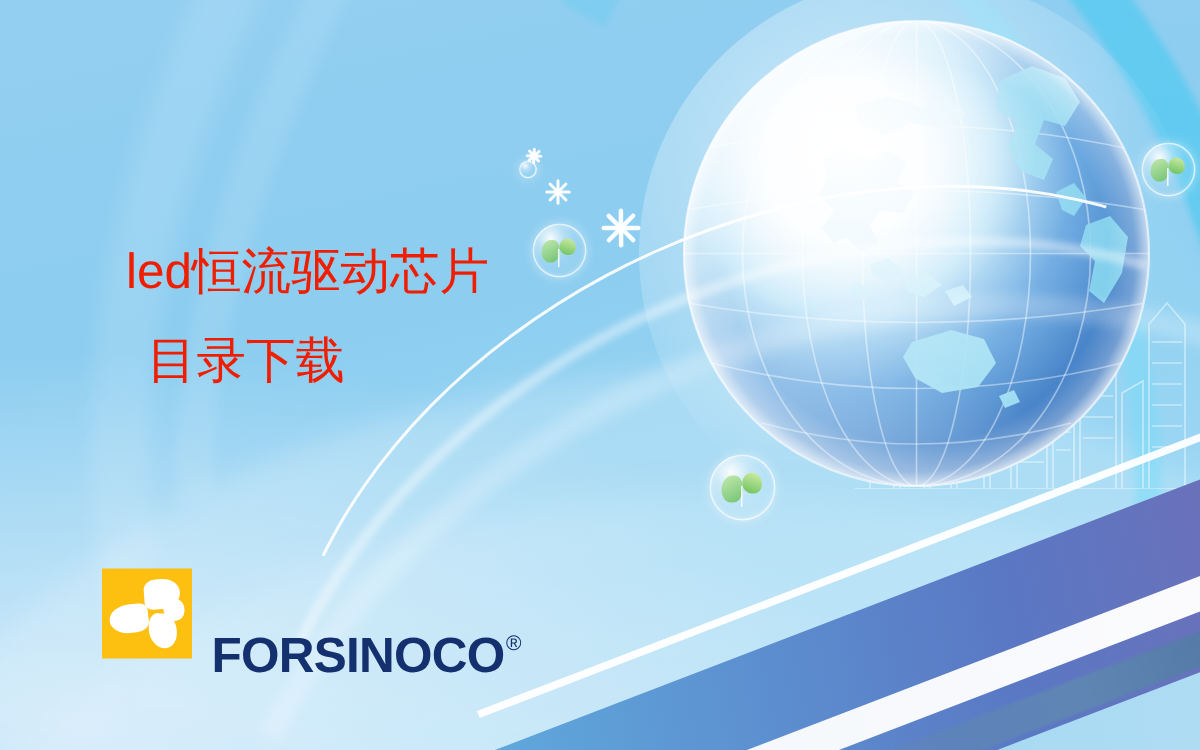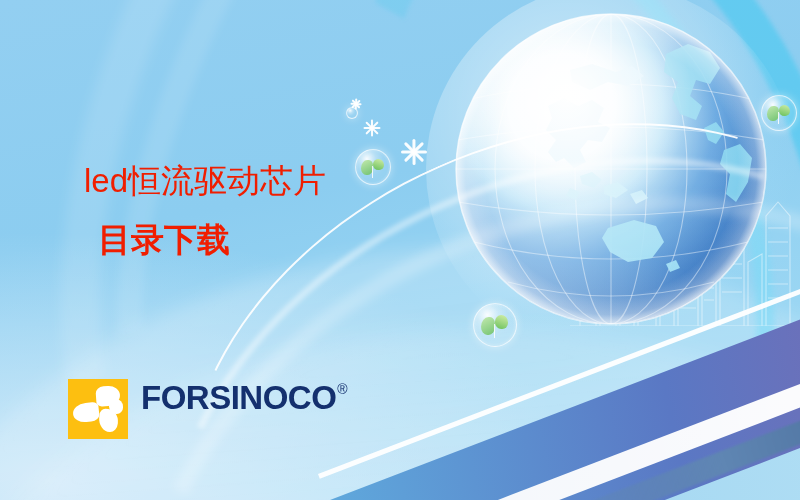--- a/index.html
+++ b/index.html
@@ -245,21 +245,21 @@
     left: 84px; top: 164px;
     z-index: 40;
     color: #f01e00;
     font-family: "Liberation Sans", sans-serif;
     font-size: 33px;
     line-height: 1.0;
     letter-spacing: 0px;
     white-space: nowrap;
   }
   #headline .line-1 { display: block; }
-  #headline .line-2 { display: block; margin-top: 26px; padding-left: 14px; font-weight: bold; }
+  #headline .line-2 { display: block; margin-top: 26px; padding-left: 14px; }
   
   #logo {
     position: absolute;
     left: 68px; top: 379px;
     z-index: 40;
     display: flex;
     align-items: flex-start;
   }
   #logo-mark {
     position: relative;
@@ -282,20 +282,21 @@
   }
   #wordmark {
     display: flex;
     align-items: flex-start;
     color: #14306e;
     font-family: "Liberation Sans", sans-serif;
     font-weight: bold;
     font-size: 33px;
     line-height: 1.0;
     letter-spacing: -0.5px;
+    margin-top: 39px;
   }
   #wordmark .reg {
     font-size: 14px;
     line-height: 1;
     margin-left: 1px;
     margin-top: 1px;
     font-weight: normal;
   }
   #tagline {
     margin-top: 4px;

